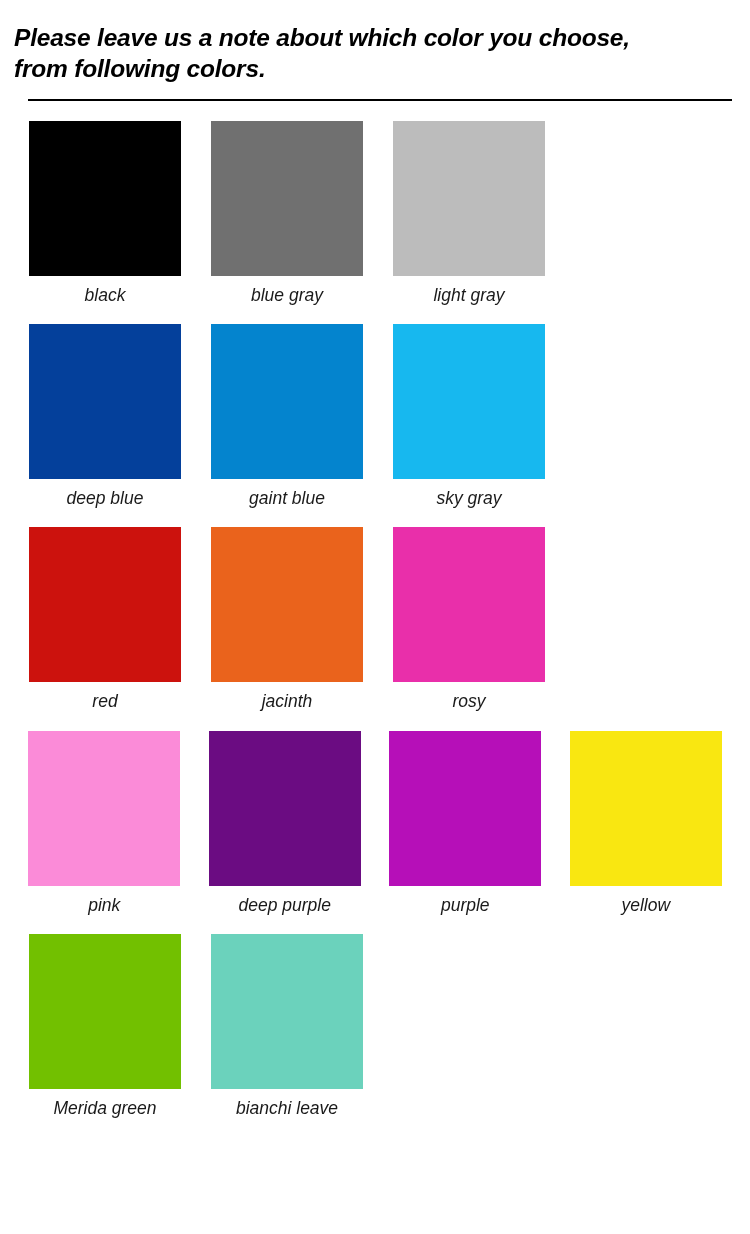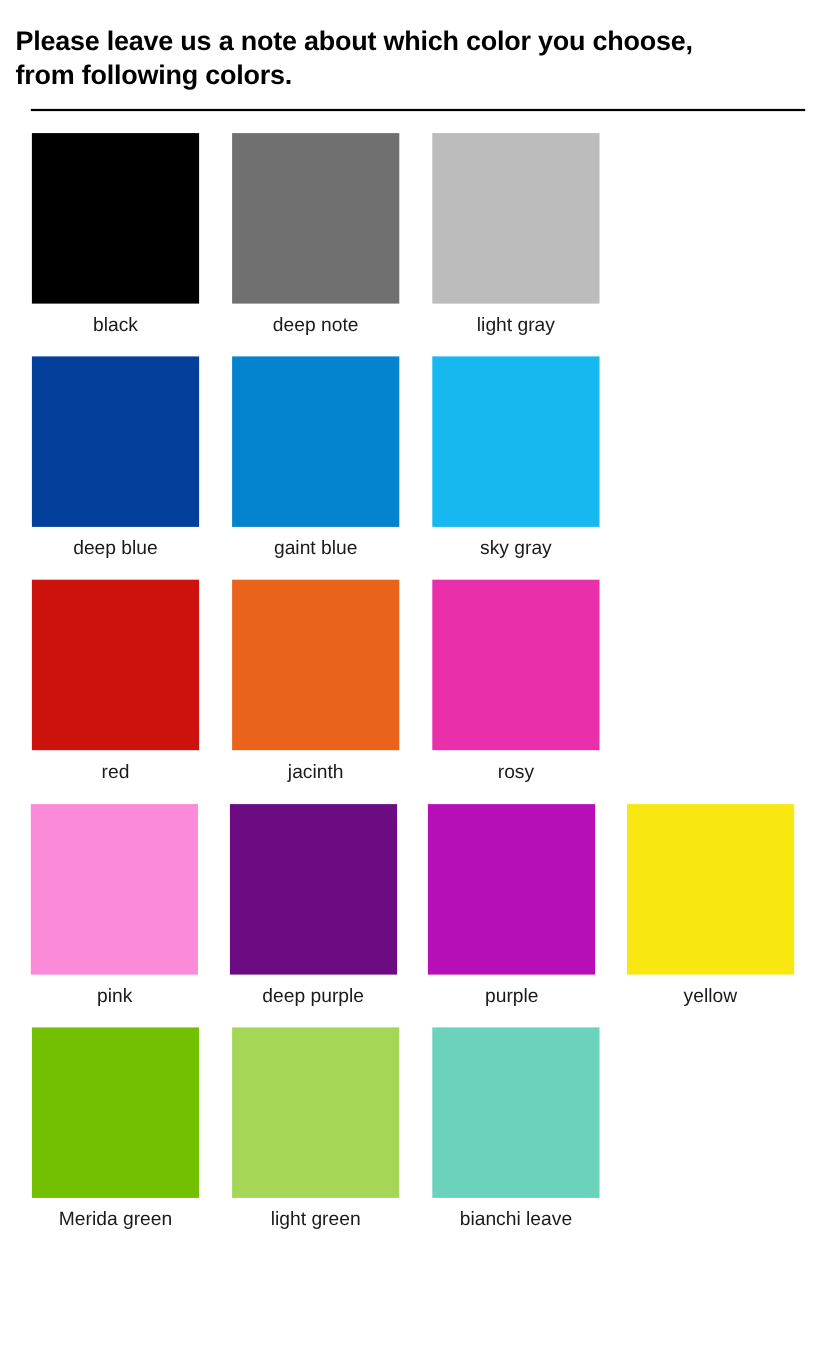--- a/index.html
+++ b/index.html
@@ -14,20 +14,21 @@
     font-family: "Liberation Sans", sans-serif;
     color: #000000;
     overflow: hidden;
   }
 
   .page {
     position: relative;
     width: 750px;
     height: 1234px;
     box-sizing: border-box;
+    font-style: italic;
   }
 
   
   .heading-block {
     padding: 22px 18px 0 14px;
   }
   .heading {
     font-size: 24.5px;
     font-weight: bold;
     line-height: 1.28;
@@ -98,21 +99,21 @@
   <hr class="rule">
 
   <div class="grid">
       <div class="grid-row">
         <div class="cell">
           <div class="swatch" style="background-color: rgb(0, 0, 0);"></div>
           <div class="swatch-label">black</div>
         </div>
         <div class="cell">
           <div class="swatch" style="background-color: rgb(112, 112, 112);"></div>
-          <div class="swatch-label">deep note</div>
+          <div class="swatch-label">blue gray</div>
         </div>
         <div class="cell">
           <div class="swatch" style="background-color: rgb(188, 188, 188);"></div>
           <div class="swatch-label">light gray</div>
         </div>
       </div>
       <div class="row-gap"></div>
       <div class="grid-row">
         <div class="cell">
           <div class="swatch" style="background-color: rgb(4, 64, 155);"></div>
@@ -161,23 +162,19 @@
           <div class="swatch-label">yellow</div>
         </div>
       </div>
       <div class="row-gap"></div>
       <div class="grid-row">
         <div class="cell">
           <div class="swatch" style="background-color: rgb(114, 192, 0);"></div>
           <div class="swatch-label">Merida green</div>
         </div>
         <div class="cell">
-          <div class="swatch" style="background-color: rgb(165, 214, 85);"></div>
-          <div class="swatch-label">light green</div>
-        </div>
-        <div class="cell">
           <div class="swatch" style="background-color: rgb(107, 210, 188);"></div>
           <div class="swatch-label">bianchi leave</div>
         </div>
       </div>
     </div>
 
 </div>
 
 </body></html>

